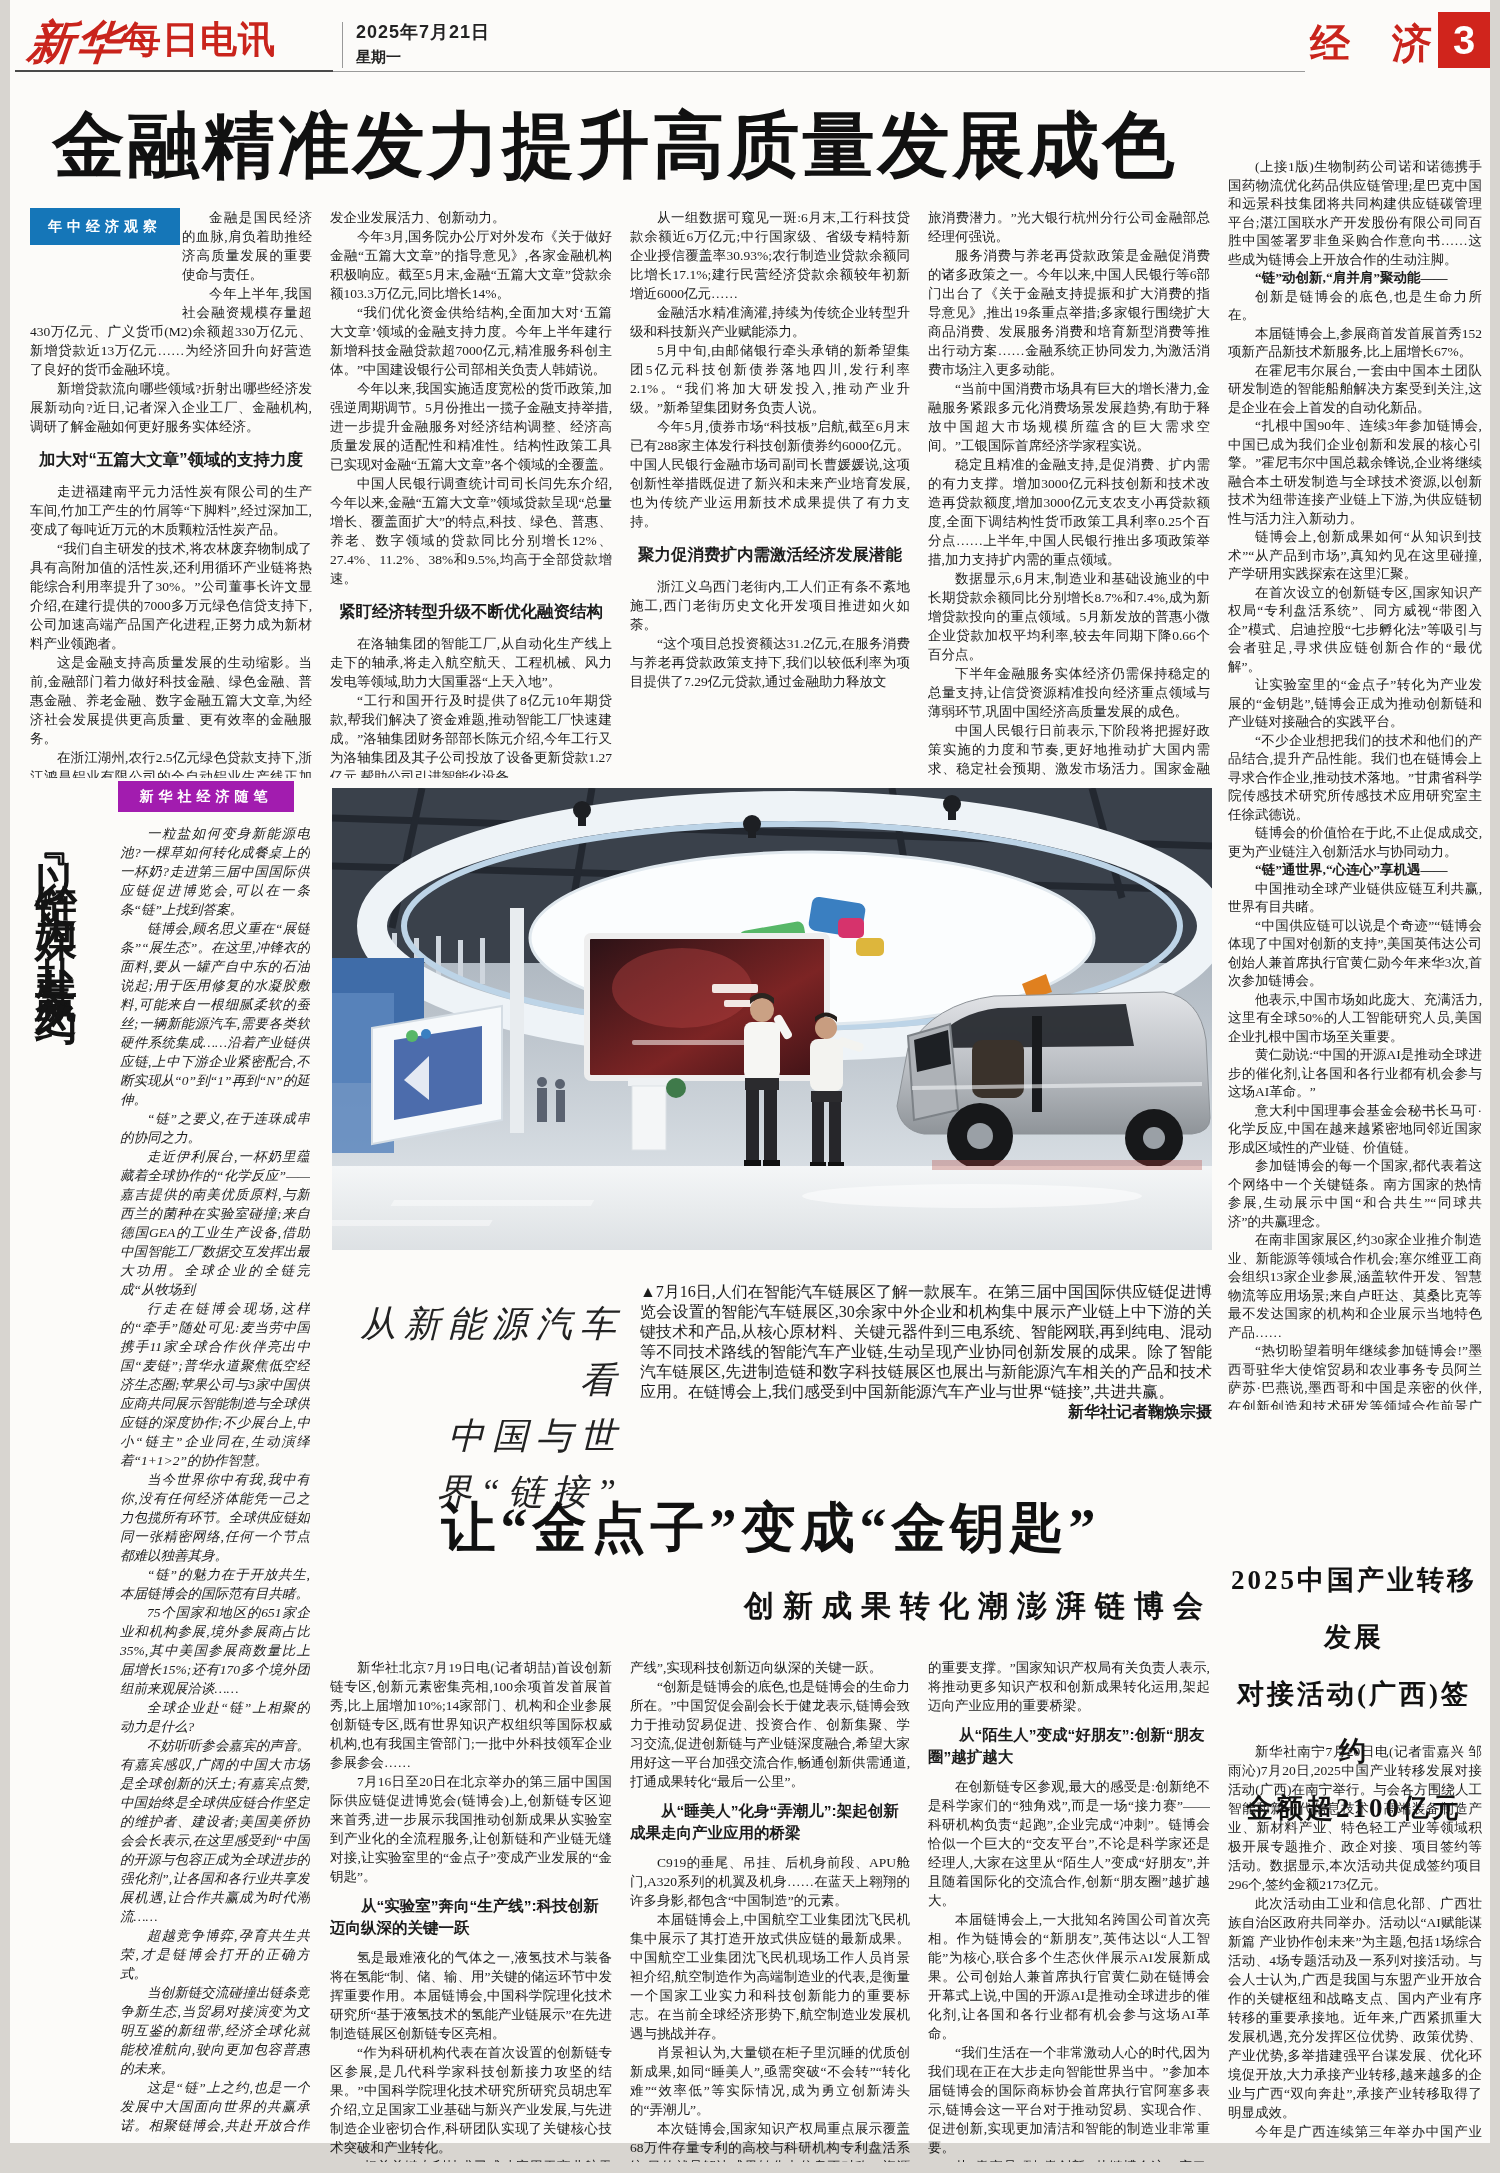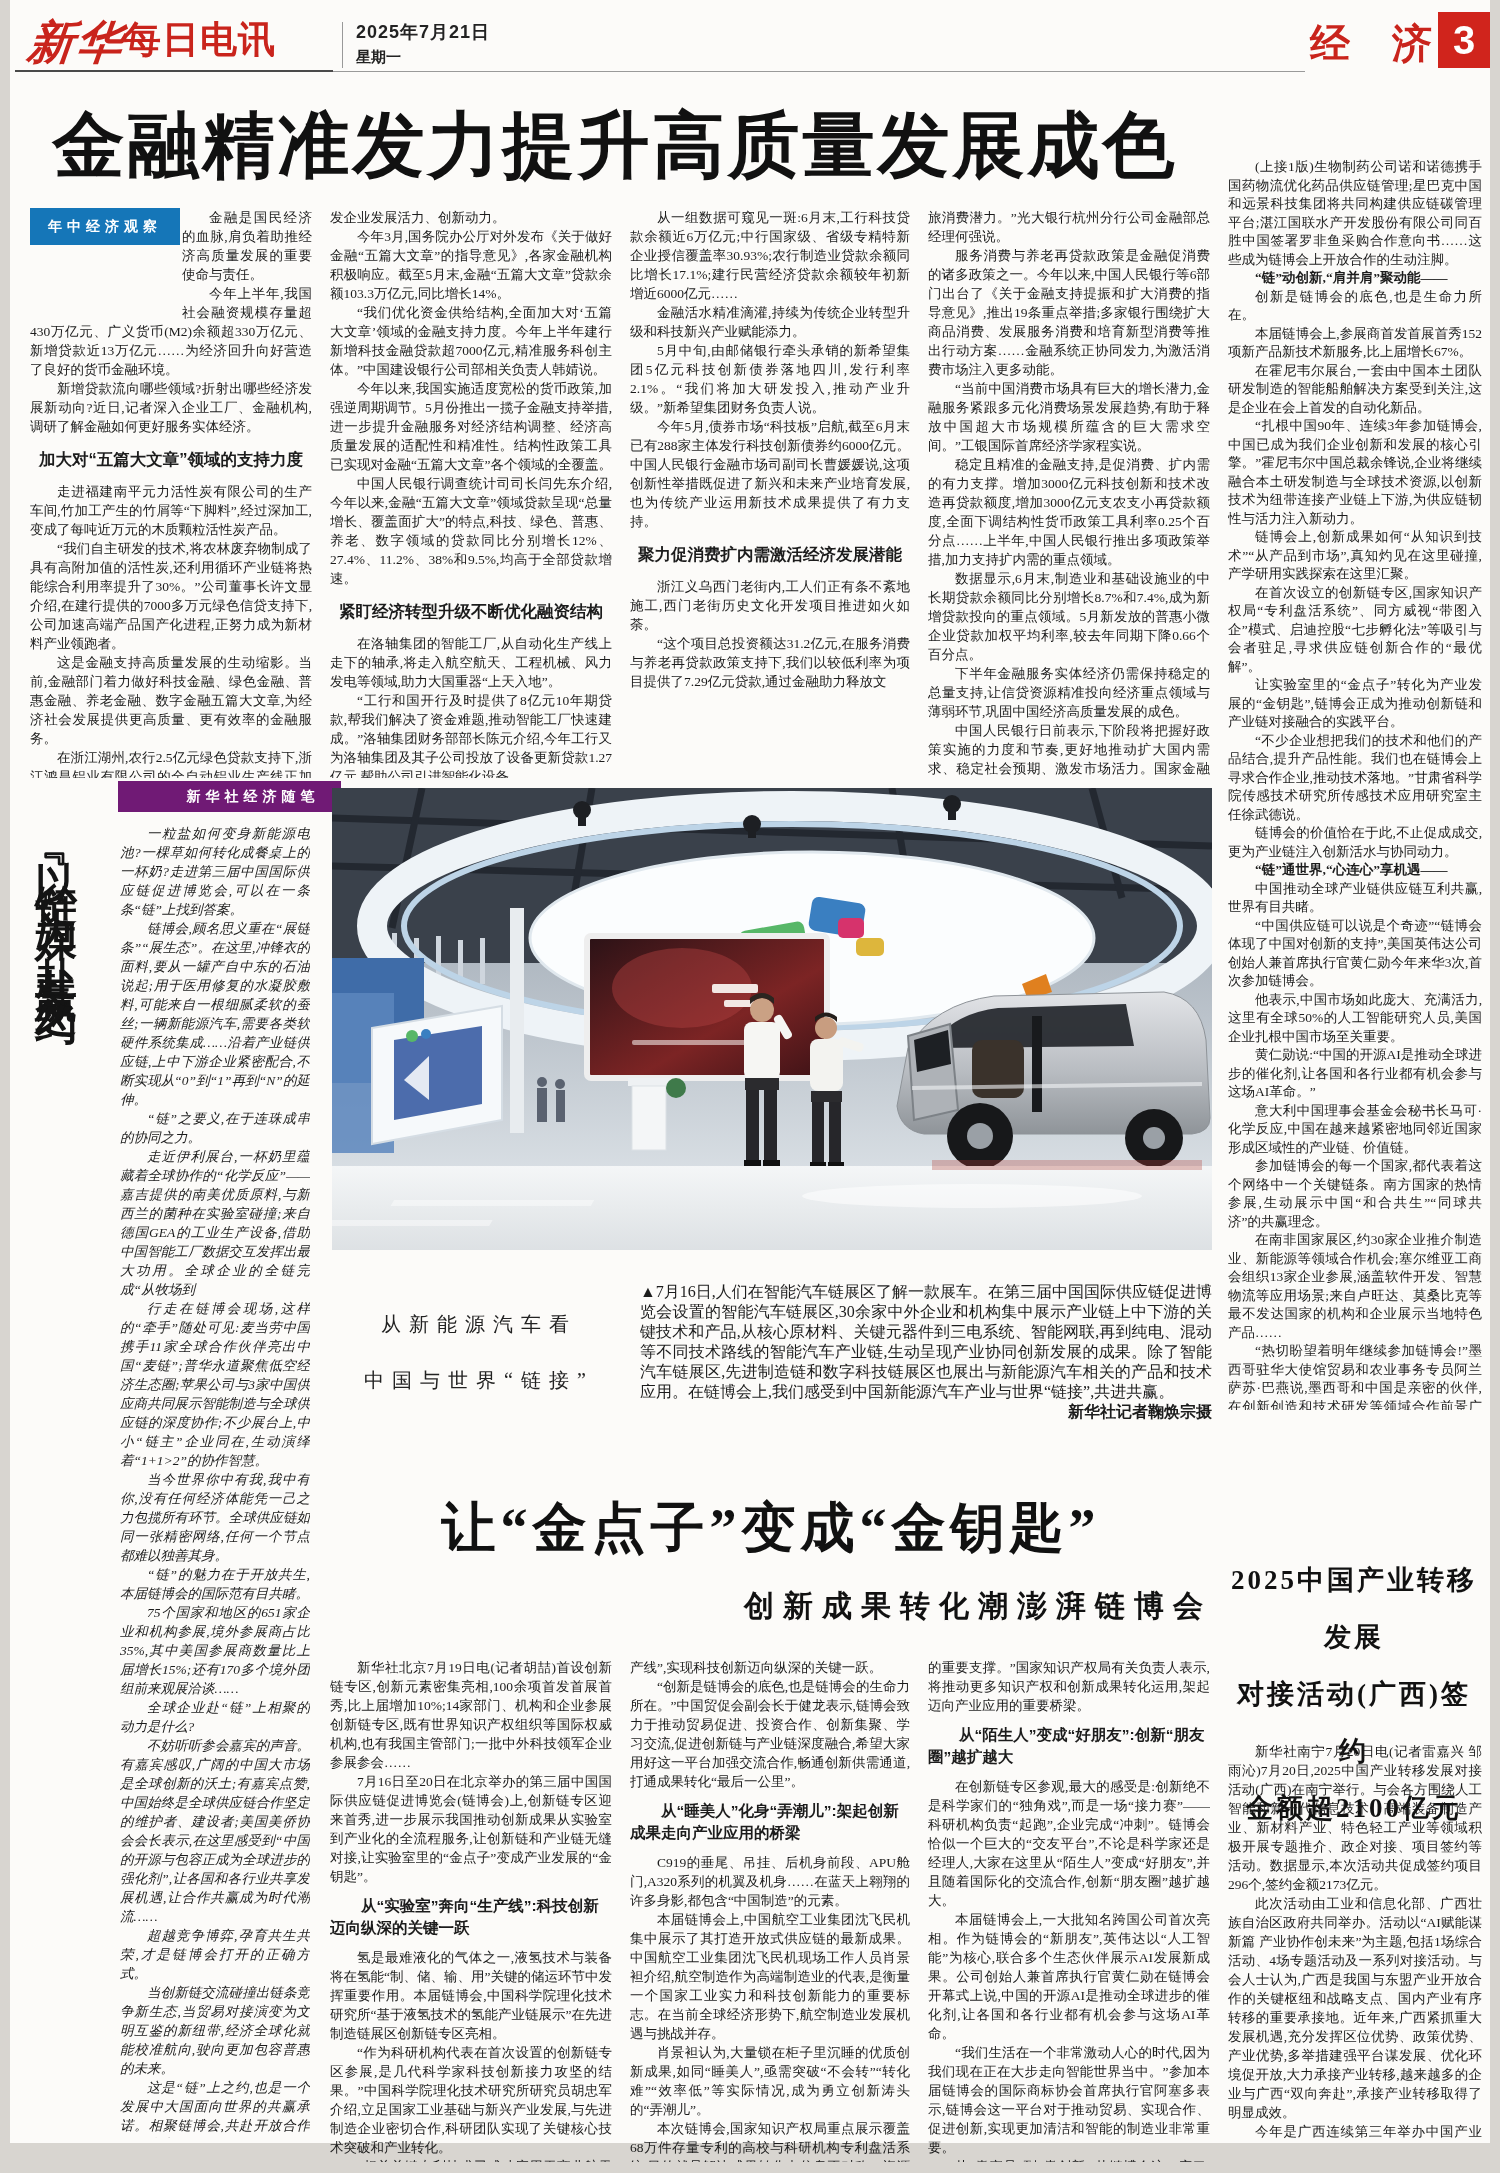--- a/index.html
+++ b/index.html
@@ -32,26 +32,26 @@
   .col{font-size:13.5px;line-height:19px;overflow:hidden;text-align:justify;}
   .para{margin:0;text-indent:2em;text-align:justify;}
   .cont{text-indent:0;}
   .sub{font-family:"Liberation Sans","DejaVu Sans",sans-serif;font-weight:bold;font-size:15.5px;
        line-height:22px;margin:9px 0;text-indent:2em;text-align:left;}
   .subc{text-align:center;text-indent:0;font-size:16.5px;margin:12px 0;}
   .bsub{font-weight:bold;}
   .tag-float{float:left;width:152px;height:112px;}
   .tag-box{width:150px;height:37px;background:#1576b8;color:#fff;display:flex;align-items:center;justify-content:center;
            font-family:"Liberation Sans","DejaVu Sans",sans-serif;font-weight:bold;font-size:14px;letter-spacing:5px;}
-  .essay-tag{width:176px;height:31px;background:#701a75;color:#fff;display:flex;align-items:center;justify-content:center;
-           font-family:"Liberation Sans","DejaVu Sans",sans-serif;font-weight:bold;font-size:14px;letter-spacing:5px;padding-left:47px;}
+  .essay-tag{width:176px;height:31px;background:#a21caf;color:#fff;display:flex;align-items:center;justify-content:center;
+           font-family:"Liberation Sans","DejaVu Sans",sans-serif;font-weight:bold;font-size:14px;letter-spacing:5px;}
   .essay .para{font-style:italic;}
   .vert-headline{writing-mode:vertical-rl;font-size:42px;letter-spacing:12px;font-weight:600;color:#141414;
                  font-family:"Liberation Serif",serif;}
-  .photo-title{font-size:20px;letter-spacing:8px;line-height:56px;text-align:center;color:#222;font-weight:500;}
+  .photo-title{font-size:36px;letter-spacing:8px;line-height:56px;text-align:right;color:#222;font-weight:500;font-style:italic;}
   .caption{font-size:16px;line-height:20px;text-align:justify;}
   .cap-credit{font-weight:bold;float:right;font-family:"Liberation Sans","DejaVu Sans",sans-serif;}
 </style>
 </head>
 <body>
 
 <div class="page">
 
   <div class="abs edge" style="left:0;top:0;width:10px;height:2173px;"></div>
   <div class="abs edge" style="left:1490px;top:0;width:10px;height:2173px;"></div>

